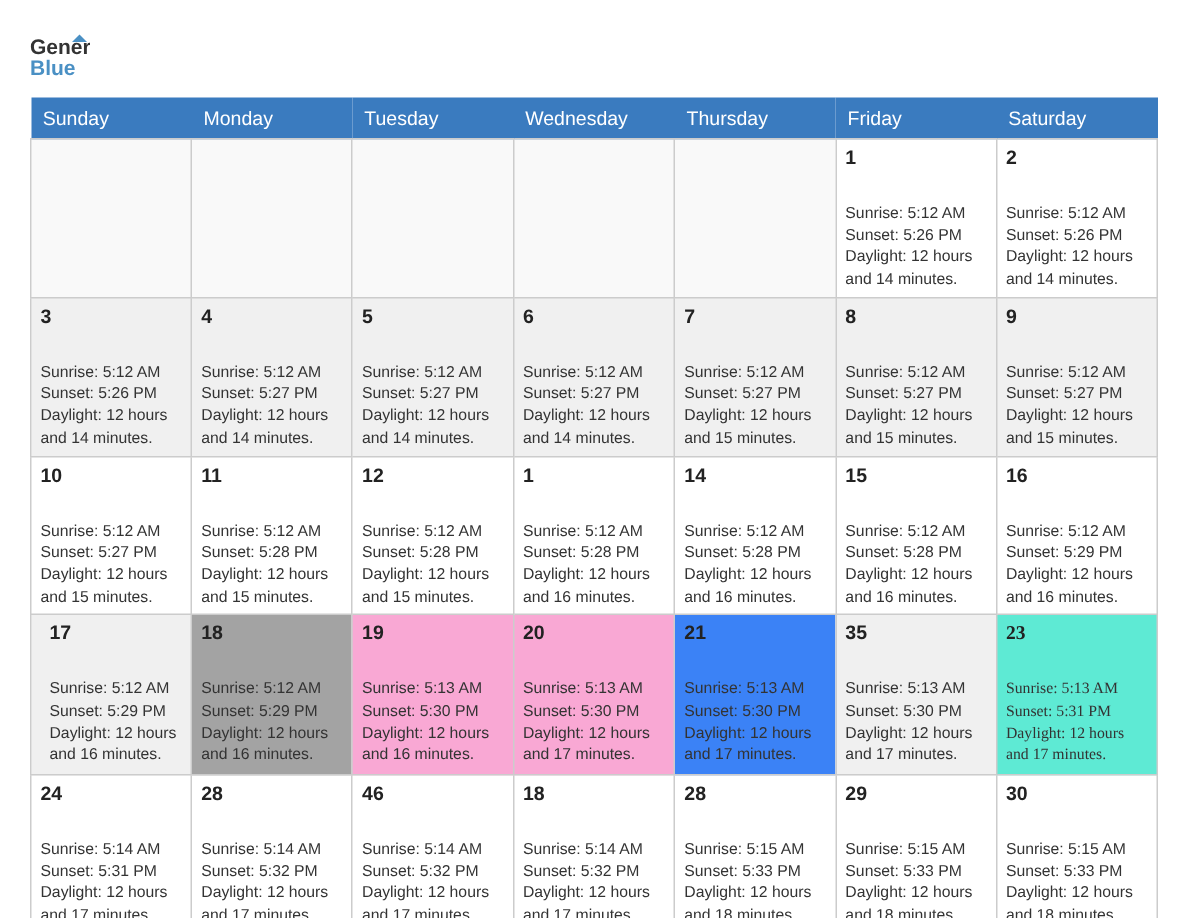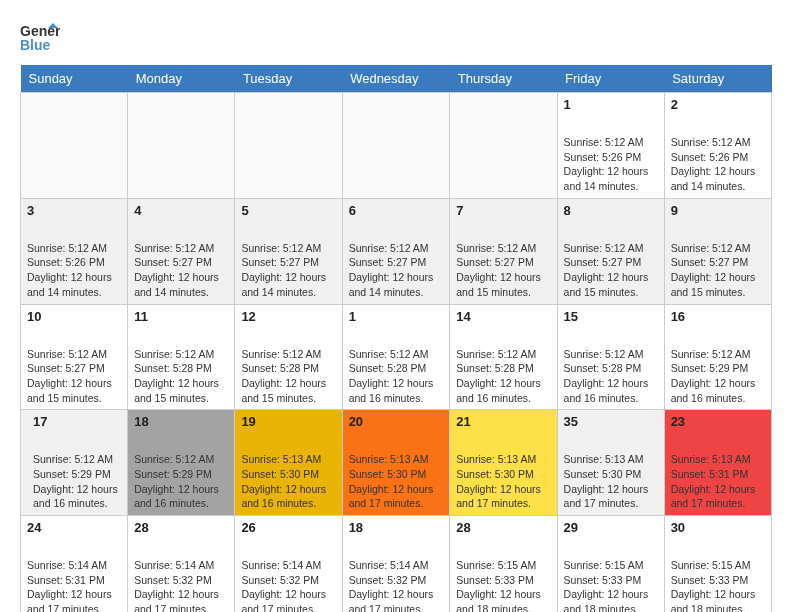--- a/index.html
+++ b/index.html
@@ -189,52 +189,52 @@
       </tr>
       <tr>
         <td style="background: rgb(240, 240, 240); padding-left: 12px;">
           <span class="day-number">17</span>
           <div class="day-info">Sunrise: 5:12 AM<br>Sunset: 5:29 PM<br>Daylight: 12 hours and 16 minutes.</div>
         </td>
         <td style="background: #a3a3a3;">
           <span class="day-number">18</span>
           <div class="day-info">Sunrise: 5:12 AM<br>Sunset: 5:29 PM<br>Daylight: 12 hours and 16 minutes.</div>
         </td>
-        <td style="background: #eab308;">
+        <td style="background: #f9a8d4;">
           <span class="day-number">19</span>
           <div class="day-info">Sunrise: 5:13 AM<br>Sunset: 5:30 PM<br>Daylight: 12 hours and 16 minutes.</div>
         </td>
-        <td style="background: #f97316;">
+        <td style="background: #f9a8d4;">
           <span class="day-number">20</span>
           <div class="day-info">Sunrise: 5:13 AM<br>Sunset: 5:30 PM<br>Daylight: 12 hours and 17 minutes.</div>
         </td>
-        <td style="background: #fde047;">
+        <td style="background: #3b82f6;">
           <span class="day-number">21</span>
           <div class="day-info">Sunrise: 5:13 AM<br>Sunset: 5:30 PM<br>Daylight: 12 hours and 17 minutes.</div>
         </td>
         <td style="background: rgb(240, 240, 240);">
           <span class="day-number">35</span>
           <div class="day-info">Sunrise: 5:13 AM<br>Sunset: 5:30 PM<br>Daylight: 12 hours and 17 minutes.</div>
         </td>
-        <td style="background: #ef4444;">
+        <td style="background: #5eead4; font-family: Liberation Serif, serif;">
           <span class="day-number">23</span>
           <div class="day-info">Sunrise: 5:13 AM<br>Sunset: 5:31 PM<br>Daylight: 12 hours and 17 minutes.</div>
         </td>
       </tr>
       <tr>
         <td>
           <span class="day-number">24</span>
           <div class="day-info">Sunrise: 5:14 AM<br>Sunset: 5:31 PM<br>Daylight: 12 hours and 17 minutes.</div>
         </td>
         <td>
           <span class="day-number">28</span>
           <div class="day-info">Sunrise: 5:14 AM<br>Sunset: 5:32 PM<br>Daylight: 12 hours and 17 minutes.</div>
         </td>
         <td>
-          <span class="day-number">26</span>
+          <span class="day-number">46</span>
           <div class="day-info">Sunrise: 5:14 AM<br>Sunset: 5:32 PM<br>Daylight: 12 hours and 17 minutes.</div>
         </td>
         <td>
           <span class="day-number">18</span>
           <div class="day-info">Sunrise: 5:14 AM<br>Sunset: 5:32 PM<br>Daylight: 12 hours and 17 minutes.</div>
         </td>
         <td>
           <span class="day-number">28</span>
           <div class="day-info">Sunrise: 5:15 AM<br>Sunset: 5:33 PM<br>Daylight: 12 hours and 18 minutes.</div>
         </td>

